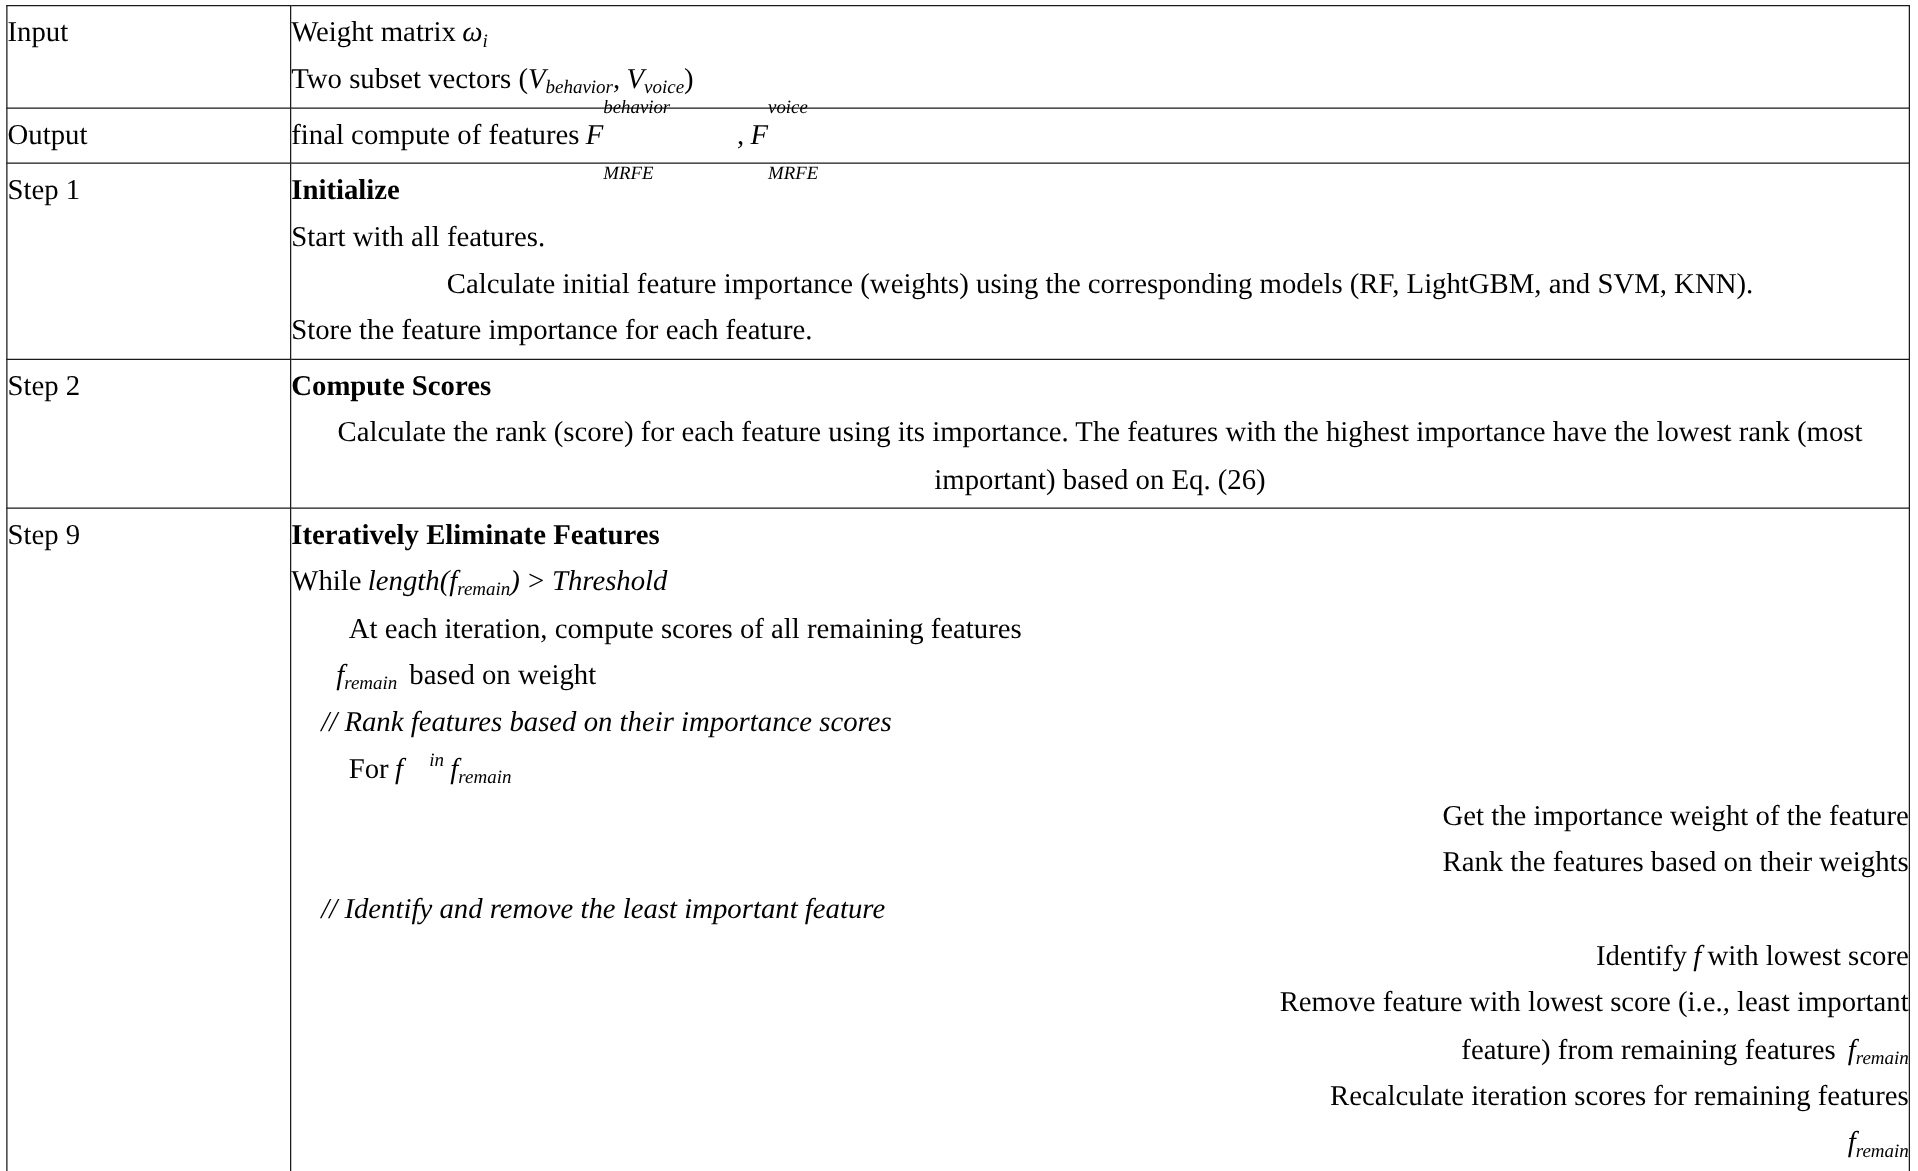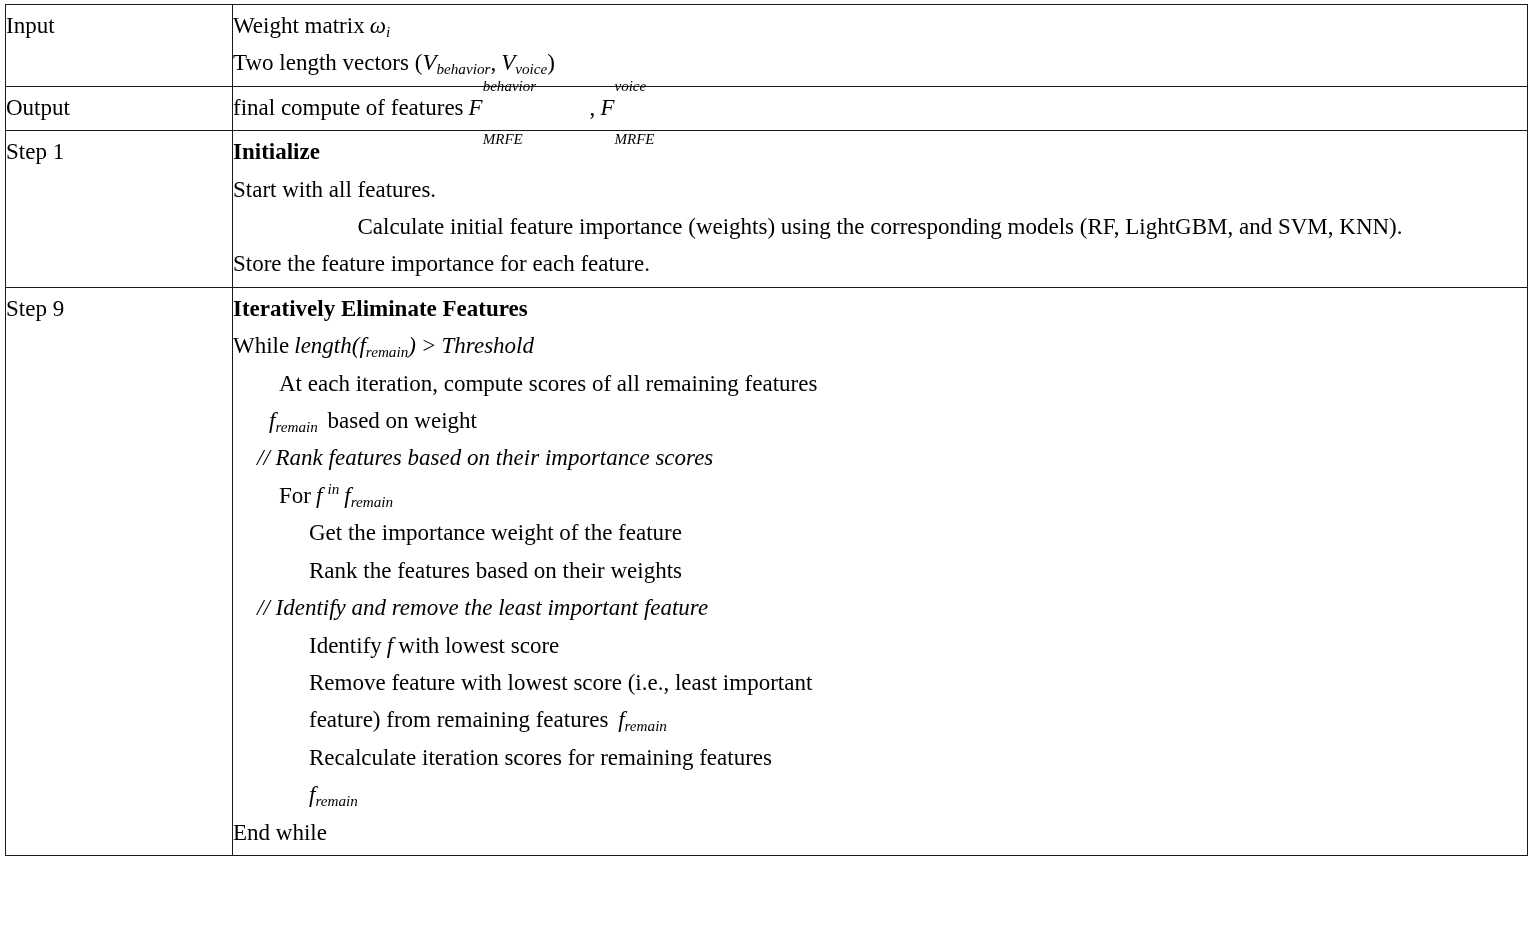--- a/index.html
+++ b/index.html
@@ -50,31 +50,31 @@
     text-align: center;
   }
 
   .bold { font-weight: bold; }
   .ital { font-style: italic; }
 
   
   .ind1 { padding-left: 46px; }
   .ind1b { padding-left: 36px; }
   .ind1c { padding-left: 24px; }
-  .ind2 { padding-left: 76px; }
+  .ind2 { padding-left: 76px; text-align: right; }
   .mvar {
     font-style: italic;
   }
   sub, sup {
     font-style: italic;
     font-size: 0.66em;
     line-height: 0;
   }
   sub { vertical-align: -0.28em; }
-  sup { vertical-align: 0.62em; }
+  sup { vertical-align: 0.62em; margin-left: 16px; }
   .stack {
     display: inline-block;
     position: relative;
     vertical-align: baseline;
     font-style: italic;
     width: 1.05em;
   }
   .stack .up {
     position: absolute;
     left: 0;
@@ -102,21 +102,21 @@
   <tbody>
       <tr>
     <td class="label-cell">
       <span class="ln">Input</span>
     </td>
     <td class="body-cell">
       <div class="ln">
         <span>Weight matrix</span><span class="op-gap"></span><span class="mvar">ω</span><sub>i</sub>
       </div>
       <div class="ln">
-        <span>Two length vectors (</span><span class="mvar">V</span><sub>behavior</sub><span>,</span><span class="op-gap"></span><span class="mvar">V</span><sub>voice</sub><span>)</span>
+        <span>Two subset vectors (</span><span class="mvar">V</span><sub>behavior</sub><span>,</span><span class="op-gap"></span><span class="mvar">V</span><sub>voice</sub><span>)</span>
       </div>
     </td>
   </tr>
 
   <tr>
     <td class="label-cell">
       <span class="ln">Output</span>
     </td>
     <td class="body-cell">
       <div class="ln">
@@ -130,20 +130,29 @@
       <span class="ln">Step 1</span>
     </td>
     <td class="body-cell">
       <div class="ln bold">Initialize</div>
       <div class="ln">Start with all features.</div>
       <div class="ln wrap">Calculate initial feature importance (weights) using the corresponding models (RF, LightGBM, and SVM, KNN).</div>
       <div class="ln">Store the feature importance for each feature.</div>
     </td>
   </tr>
 
+  <tr>
+    <td class="label-cell">
+      <span class="ln">Step 2</span>
+    </td>
+    <td class="body-cell">
+      <div class="ln bold">Compute Scores</div>
+      <div class="ln wrap">Calculate the rank (score) for each feature using its importance. The features with the highest importance have the lowest rank (most important) based on Eq. (26)</div>
+    </td>
+  </tr>
 
   <tr>
     <td class="label-cell">
       <span class="ln">Step 9</span>
     </td>
     <td class="body-cell">
 
       <div class="ln bold">Iteratively Eliminate Features</div>
 
       <div class="ln">

